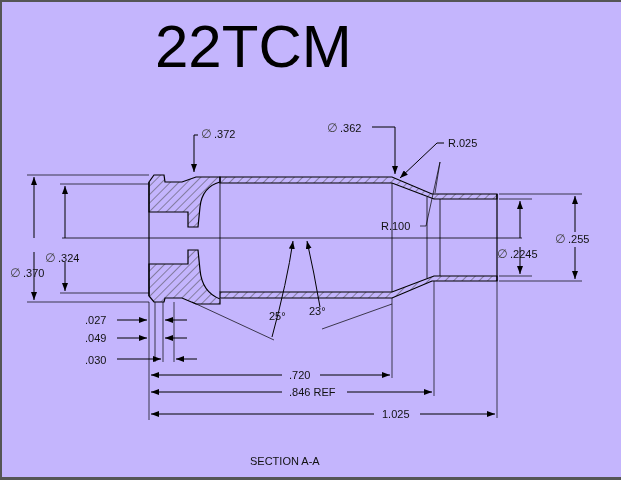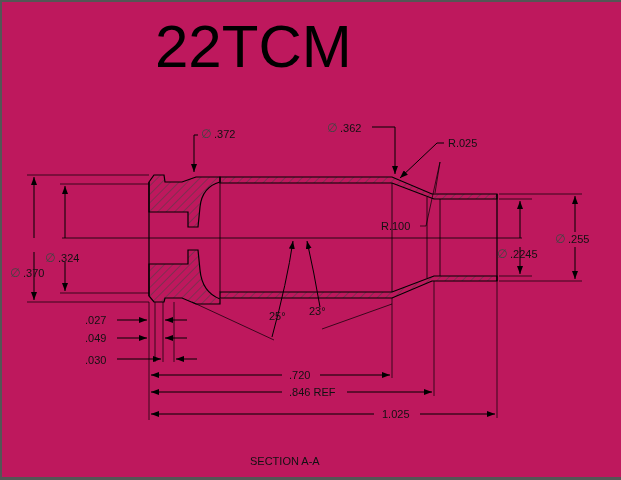--- a/index.html
+++ b/index.html
@@ -1,16 +1,16 @@
 <!DOCTYPE html>
 <html><head>
 <meta charset="utf-8">
 <style>
   html,body{margin:0;padding:0;background:#fff;}
-  .frame{position:relative;width:621px;height:480px;overflow:hidden;background:#be185d;
+  .frame{position:relative;width:621px;height:480px;overflow:hidden;background:#c4b5fd;
     border-left:2px solid #555;border-top:2px solid #555;border-bottom:3px solid #555;box-sizing:border-box;padding-left:24px;}
   svg{position:absolute;left:0;top:0;}
   .title{font-family:"Liberation Sans",sans-serif;font-size:60px;}
   .dim{font-family:"Liberation Sans",sans-serif;font-size:11px;fill:#111;}
   .dia{font-family:"DejaVu Sans",sans-serif;font-size:12px;fill:#444;}
 </style>
 </head>
 <body>
 
 <div class="frame">

